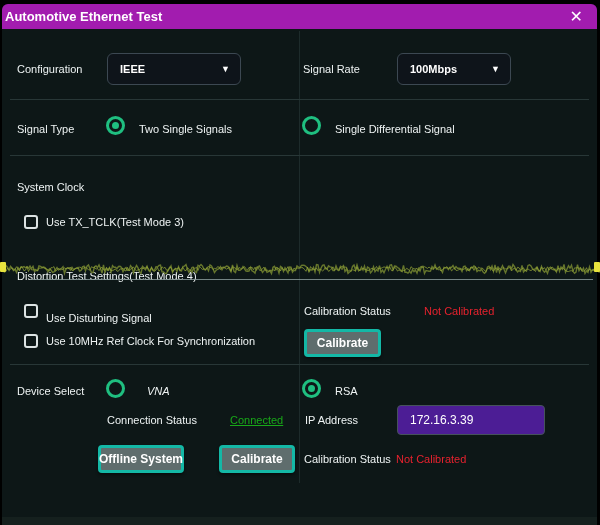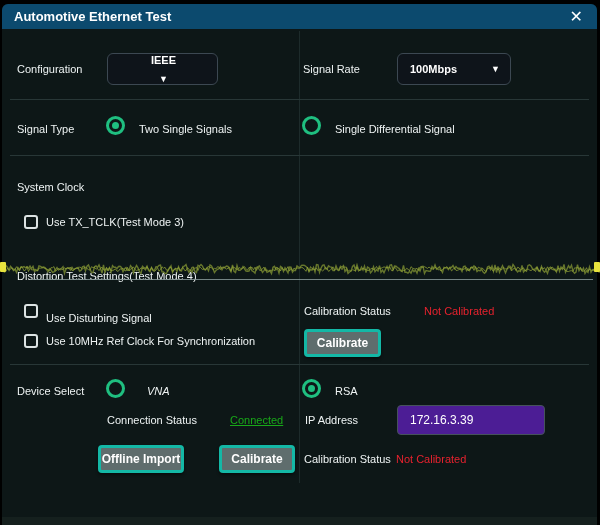--- a/index.html
+++ b/index.html
@@ -1,22 +1,22 @@
 <!DOCTYPE html>
 <html><head>
 <meta charset="utf-8">
 <style>
   * { margin:0; padding:0; box-sizing:border-box; }
   html,body { width:600px; height:525px; background:#000; font-family:"Liberation Sans","DejaVu Sans",sans-serif; }
   .screen { position:relative; width:600px; height:525px; background:#000; overflow:hidden; }
 
   .dialog { position:absolute; left:2px; top:4px; width:595px; height:513px; background:#0d1717; border-radius:6px 6px 0 0; z-index:10; }
 
-  .titlebar { position:relative; height:25px; background:#0c4a6e; border-radius:6px 6px 0 0;
-              display:flex; align-items:center; justify-content:space-between; padding:0 14px 0 12px; }
+  .titlebar { position:relative; height:25px; background:#a21caf; border-radius:6px 6px 0 0;
+              display:flex; align-items:center; justify-content:space-between; padding:0 14px 0 3px; }
   .title { color:#fff; font-size:13px; font-weight:bold; }
   .close { color:#fff; font-size:16px; line-height:16px; cursor:pointer; font-weight:400; }
 
   .tabbar { position:relative; height:32px; background:#2c3a3a; display:flex; }
   .tab { position:relative; flex:1 1 0; display:flex; align-items:center; justify-content:center;
          font-size:11px; color:#c0cbcb; cursor:pointer; }
   .tab.active { color:#fff; font-weight:bold; }
   .tab.active::after { content:""; position:absolute; left:8px; right:15px; bottom:0; height:4px;
                        background:#1ec37f; border-radius:1px; }
 
@@ -60,21 +60,21 @@
     <div class="titlebar">
       <span class="title">Automotive Ethernet Test</span>
       <span class="close">✕</span>
     </div>
 
 
     <div class="body">
       <div class="vdiv"></div>
 
       <span class="lbl" style="left:15px; top:34px;">Configuration</span>
-      <div class="dropdown" style="left:105px; top:24px; width:111px;flex-direction:column;">
+      <div class="dropdown" style="left:105px; top:24px; width:134px;">
         <span class="ddv">IEEE</span>
         <span class="caret">▼</span>
       </div>
       <span class="lbl" style="left:301px; top:34px;">Signal Rate</span>
       <div class="dropdown" style="left:395px; top:24px; width:114px;padding-left:12px;">
         <span class="ddv">100Mbps</span>
         <span class="caret">▼</span>
       </div>
       <div class="hdiv" style="top:70px;"></div>
 
@@ -103,21 +103,21 @@
       <span class="radio" style="left:104px; top:350px;"></span>
       <span class="lbl" style="left:145px; top:356px;font-style:italic;">VNA</span>
       <span class="radio sel" style="left:300px; top:350px;"></span>
       <span class="lbl" style="left:333px; top:356px;">RSA</span>
 
       <span class="lbl" style="left:105px; top:385px;">Connection Status</span>
       <span class="lbl green" style="left:228px; top:385px;">Connected</span>
       <span class="lbl" style="left:303px; top:385px;">IP Address</span>
       <input class="ipinput" style="left: 395px; top: 376px; width: 148px;" value="172.16.3.39">
 
-      <div class="btn" style="left:96px; top:416px; width:86px;">Offline Import</div>
+      <div class="btn" style="left:96px; top:416px; width:86px;">Offline System</div>
       <div class="btn" style="left:217px; top:416px; width:76px;">Calibrate</div>
       <span class="lbl" style="left:302px; top:424px;">Calibration Status</span>
       <span class="lbl red" style="left:394px; top:424px;">Not Calibrated</span>
     </div>
   </div>
 
   <div class="wf-baseline"></div>
   <svg class="waveform-svg" width="600" height="18">
     <polyline id="wf-main" fill="none" stroke="#66762c" stroke-width="1.4" points="0.0,10.6 1.5,8.8 3.0,6.7 4.5,12.7 6.0,5.5 7.5,7.1 9.0,10.2 10.5,6.3 12.0,8.0 13.5,9.6 15.0,9.2 16.5,12.4 18.0,7.6 19.5,9.6 21.0,7.1 22.5,7.2 24.0,6.6 25.5,7.7 27.0,6.6 28.5,8.2 30.0,6.1 31.5,8.6 33.0,6.3 34.5,11.4 36.0,10.4 37.5,10.6 39.0,5.9 40.5,6.3 42.0,7.4 43.5,7.1 45.0,7.7 46.5,9.5 48.0,11.9 49.5,8.8 51.0,9.9 52.5,12.4 54.0,11.9 55.5,9.6 57.0,7.5 58.5,10.0 60.0,8.8 61.5,8.4 63.0,6.7 64.5,13.4 66.0,8.8 67.5,8.0 69.0,7.8 70.5,10.0 72.0,7.4 73.5,9.7 75.0,8.6 76.5,8.2 78.0,7.4 79.5,11.1 81.0,10.5 82.5,6.7 84.0,6.1 85.5,10.8 87.0,6.1 88.5,4.9 90.0,9.0 91.5,12.5 93.0,12.5 94.5,6.8 96.0,5.9 97.5,7.5 99.0,4.9 100.5,8.6 102.0,13.1 103.5,4.9 105.0,12.3 106.5,8.6 108.0,9.9 109.5,7.6 111.0,12.2 112.5,5.7 114.0,7.2 115.5,7.2 117.0,8.7 118.5,6.5 120.0,6.2 121.5,7.5 123.0,11.7 124.5,8.7 126.0,7.6 127.5,10.2 129.0,10.2 130.5,5.7 132.0,7.4 133.5,13.0 135.0,8.4 136.5,5.4 138.0,7.9 139.5,11.7 141.0,13.4 142.5,6.4 144.0,7.7 145.5,8.6 147.0,6.1 148.5,10.4 150.0,11.7 151.5,7.4 153.0,10.2 154.5,10.3 156.0,6.7 157.5,7.0 159.0,5.5 160.5,5.1 162.0,11.8 163.5,12.0 165.0,13.5 166.5,13.4 168.0,9.6 169.5,8.6 171.0,5.9 172.5,12.4 174.0,9.7 175.5,8.7 177.0,11.5 178.5,6.8 180.0,10.6 181.5,11.0 183.0,6.3 184.5,6.1 186.0,4.6 187.5,9.5 189.0,12.4 190.5,10.0 192.0,12.4 193.5,7.9 195.0,11.5 196.5,12.5 198.0,5.4 199.5,6.2 201.0,4.5 202.5,6.1 204.0,9.5 205.5,9.9 207.0,7.9 208.5,10.8 210.0,4.9 211.5,6.0 213.0,8.7 214.5,12.6 216.0,10.4 217.5,9.3 219.0,8.7 220.5,6.7 222.0,9.8 223.5,7.2 225.0,7.3 226.5,6.0 228.0,6.3 229.5,9.2 231.0,11.9 232.5,4.9 234.0,11.4 235.5,12.5 237.0,5.5 238.5,10.3 240.0,10.2 241.5,9.1 243.0,6.5 244.5,8.9 246.0,11.0 247.5,11.3 249.0,11.1 250.5,7.4 252.0,10.8 253.5,11.6 255.0,13.2 256.5,7.4 258.0,6.6 259.5,5.9 261.0,9.1 262.5,12.5 264.0,10.7 265.5,8.3 267.0,12.3 268.5,11.7 270.0,10.8 271.5,13.5 273.0,7.3 274.5,6.3 276.0,9.7 277.5,8.2 279.0,13.1 280.5,6.4 282.0,7.4 283.5,11.4 285.0,7.8 286.5,10.2 288.0,12.9 289.5,7.0 291.0,7.2 292.5,12.2 294.0,10.2 295.5,10.4 297.0,6.0 298.5,7.1 300.0,7.7 301.5,5.4 303.0,5.1 304.5,5.4 306.0,6.5 307.5,7.8 309.0,11.7 310.5,9.6 312.0,10.2 313.5,7.4 315.0,12.0 316.5,4.6 318.0,4.8 319.5,12.4 321.0,8.3 322.5,5.4 324.0,4.9 325.5,8.6 327.0,9.1 328.5,5.9 330.0,6.9 331.5,7.1 333.0,10.5 334.5,10.6 336.0,5.9 337.5,9.5 339.0,9.5 340.5,6.3 342.0,7.2 343.5,5.6 345.0,11.4 346.5,8.9 348.0,13.4 349.5,12.0 351.0,11.1 352.5,6.5 354.0,5.1 355.5,9.8 357.0,4.8 358.5,9.6 360.0,10.2 361.5,7.1 363.0,10.1 364.5,6.1 366.0,12.6 367.5,7.1 369.0,7.9 370.5,12.9 372.0,11.1 373.5,6.8 375.0,11.7 376.5,9.6 378.0,10.9 379.5,5.6 381.0,12.3 382.5,10.1 384.0,12.7 385.5,9.2 387.0,6.4 388.5,9.9 390.0,5.1 391.5,4.8 393.0,9.9 394.5,6.0 396.0,6.2 397.5,7.5 399.0,8.3 400.5,10.1 402.0,11.5 403.5,5.3 405.0,12.3 406.5,12.3 408.0,13.2 409.5,11.4 411.0,13.1 412.5,9.6 414.0,11.6 415.5,10.1 417.0,13.1 418.5,8.5 420.0,11.0 421.5,6.7 423.0,6.3 424.5,13.5 426.0,10.5 427.5,10.9 429.0,11.3 430.5,11.1 432.0,6.5 433.5,8.7 435.0,5.0 436.5,9.1 438.0,8.1 439.5,6.9 441.0,9.9 442.5,12.5 444.0,7.4 445.5,7.9 447.0,7.7 448.5,9.6 450.0,7.2 451.5,7.4 453.0,5.5 454.5,8.6 456.0,6.6 457.5,8.2 459.0,8.2 460.5,8.7 462.0,11.5 463.5,6.5 465.0,6.1 466.5,10.6 468.0,8.9 469.5,10.5 471.0,7.5 472.5,7.9 474.0,5.8 475.5,7.5 477.0,11.6 478.5,10.2 480.0,10.8 481.5,9.2 483.0,11.9 484.5,13.3 486.0,11.9 487.5,7.0 489.0,6.2 490.5,9.6 492.0,6.1 493.5,11.3 495.0,4.8 496.5,12.5 498.0,6.5 499.5,12.3 501.0,8.8 502.5,5.7 504.0,9.3 505.5,12.9 507.0,9.3 508.5,6.1 510.0,6.1 511.5,8.9 513.0,4.6 514.5,6.7 516.0,9.7 517.5,11.9 519.0,10.6 520.5,11.5 522.0,5.4 523.5,11.9 525.0,10.2 526.5,11.2 528.0,5.4 529.5,4.8 531.0,5.9 532.5,8.8 534.0,9.6 535.5,8.6 537.0,7.0 538.5,10.1 540.0,11.4 541.5,6.4 543.0,10.4 544.5,12.1 546.0,10.5 547.5,13.4 549.0,8.1 550.5,7.1 552.0,9.1 553.5,9.8 555.0,9.1 556.5,11.9 558.0,5.6 559.5,11.3 561.0,7.1 562.5,9.2 564.0,4.5 565.5,12.3 567.0,9.0 568.5,5.8 570.0,8.2 571.5,5.3 573.0,11.3 574.5,13.3 576.0,12.1 577.5,4.6 579.0,10.6 580.5,8.1 582.0,10.7 583.5,8.1 585.0,13.4 586.5,10.9 588.0,12.4 589.5,6.9 591.0,12.2 592.5,9.7 594.0,10.4 595.5,5.2 597.0,7.7 598.5,11.6 600.0,12.0"></polyline>
     <polyline id="wf-bright" fill="none" stroke="#97a739" stroke-width="0.9" opacity="0.8" points="0.0,8.6 1.5,11.4 3.0,9.2 4.5,6.9 6.0,11.2 7.5,8.1 9.0,10.2 10.5,9.1 12.0,7.7 13.5,11.2 15.0,9.4 16.5,6.7 18.0,8.7 19.5,10.9 21.0,6.6 22.5,7.7 24.0,10.8 25.5,10.1 27.0,6.6 28.5,11.5 30.0,8.3 31.5,9.9 33.0,9.8 34.5,9.7 36.0,9.2 37.5,11.1 39.0,8.0 40.5,8.2 42.0,7.9 43.5,7.8 45.0,8.4 46.5,9.1 48.0,9.6 49.5,11.0 51.0,7.7 52.5,7.7 54.0,6.6 55.5,11.4 57.0,9.9 58.5,8.4 60.0,9.9 61.5,9.6 63.0,9.6 64.5,7.7 66.0,9.1 67.5,7.9 69.0,8.7 70.5,7.1 72.0,10.6 73.5,10.2 75.0,8.9 76.5,8.1 78.0,8.5 79.5,7.2 81.0,7.5 82.5,9.3 84.0,7.5 85.5,7.0 87.0,8.6 88.5,9.6 90.0,10.1 91.5,6.7 93.0,7.6 94.5,7.6 96.0,9.1 97.5,8.5 99.0,10.6 100.5,8.3 102.0,7.2 103.5,9.6 105.0,10.2 106.5,7.3 108.0,11.0 109.5,7.6 111.0,10.7 112.5,10.6 114.0,9.9 115.5,8.9 117.0,11.2 118.5,11.1 120.0,8.9 121.5,9.1 123.0,8.2 124.5,10.4 126.0,11.0 127.5,7.4 129.0,10.7 130.5,9.8 132.0,8.0 133.5,7.1 135.0,9.3 136.5,10.9 138.0,9.7 139.5,9.8 141.0,7.8 142.5,8.5 144.0,8.4 145.5,10.4 147.0,6.6 148.5,9.3 150.0,10.4 151.5,7.4 153.0,10.8 154.5,11.4 156.0,10.0 157.5,7.6 159.0,11.3 160.5,9.4 162.0,6.8 163.5,8.2 165.0,7.3 166.5,10.1 168.0,11.5 169.5,6.9 171.0,7.5 172.5,11.5 174.0,9.9 175.5,8.1 177.0,9.0 178.5,7.4 180.0,10.8 181.5,8.6 183.0,7.3 184.5,10.3 186.0,10.6 187.5,7.7 189.0,9.1 190.5,11.2 192.0,6.9 193.5,7.8 195.0,8.4 196.5,7.2 198.0,10.5 199.5,6.6 201.0,8.2 202.5,9.5 204.0,8.5 205.5,9.8 207.0,7.6 208.5,6.5 210.0,7.4 211.5,7.6 213.0,9.6 214.5,8.4 216.0,8.9 217.5,6.7 219.0,7.1 220.5,9.6 222.0,7.0 223.5,7.7 225.0,8.0 226.5,9.1 228.0,8.2 229.5,7.2 231.0,11.3 232.5,6.6 234.0,7.5 235.5,8.2 237.0,9.9 238.5,8.2 240.0,7.6 241.5,9.1 243.0,7.9 244.5,6.6 246.0,8.7 247.5,10.2 249.0,7.4 250.5,7.7 252.0,7.2 253.5,9.8 255.0,7.2 256.5,10.4 258.0,7.0 259.5,10.3 261.0,10.4 262.5,9.0 264.0,7.0 265.5,10.7 267.0,9.9 268.5,11.0 270.0,10.0 271.5,10.9 273.0,9.4 274.5,11.0 276.0,7.2 277.5,7.9 279.0,8.7 280.5,11.0 282.0,7.6 283.5,9.8 285.0,10.2 286.5,9.1 288.0,6.6 289.5,11.1 291.0,8.3 292.5,10.7 294.0,8.1 295.5,9.1 297.0,7.8 298.5,8.6 300.0,7.9 301.5,7.6 303.0,7.8 304.5,9.5 306.0,11.3 307.5,7.1 309.0,11.3 310.5,6.6 312.0,8.7 313.5,9.3 315.0,9.8 316.5,7.9 318.0,10.7 319.5,9.2 321.0,9.5 322.5,10.9 324.0,9.8 325.5,7.4 327.0,8.5 328.5,11.3 330.0,10.4 331.5,8.9 333.0,6.8 334.5,10.3 336.0,8.6 337.5,10.0 339.0,11.0 340.5,7.2 342.0,9.7 343.5,6.9 345.0,7.2 346.5,7.1 348.0,11.3 349.5,10.3 351.0,11.2 352.5,9.8 354.0,10.2 355.5,11.2 357.0,6.9 358.5,11.3 360.0,10.0 361.5,9.7 363.0,8.3 364.5,9.3 366.0,9.5 367.5,10.5 369.0,10.4 370.5,9.1 372.0,8.1 373.5,9.6 375.0,8.8 376.5,6.5 378.0,9.0 379.5,8.3 381.0,8.3 382.5,7.6 384.0,6.9 385.5,7.3 387.0,7.8 388.5,7.2 390.0,7.2 391.5,10.6 393.0,10.4 394.5,7.3 396.0,8.3 397.5,11.1 399.0,9.8 400.5,10.9 402.0,11.3 403.5,10.5 405.0,10.6 406.5,8.3 408.0,9.1 409.5,10.8 411.0,6.7 412.5,8.1 414.0,8.9 415.5,8.9 417.0,8.4 418.5,10.4 420.0,6.9 421.5,7.1 423.0,7.3 424.5,6.7 426.0,7.5 427.5,8.4 429.0,7.0 430.5,8.2 432.0,9.0 433.5,9.1 435.0,7.3 436.5,8.1 438.0,9.8 439.5,9.7 441.0,10.8 442.5,9.6 444.0,8.2 445.5,7.7 447.0,6.6 448.5,8.7 450.0,7.5 451.5,10.9 453.0,9.5 454.5,8.0 456.0,10.4 457.5,10.3 459.0,9.6 460.5,9.1 462.0,9.0 463.5,9.4 465.0,8.5 466.5,7.3 468.0,10.7 469.5,10.0 471.0,7.0 472.5,7.0 474.0,10.4 475.5,6.6 477.0,9.5 478.5,7.1 480.0,8.2 481.5,8.1 483.0,8.5 484.5,10.5 486.0,11.5 487.5,8.4 489.0,8.3 490.5,7.2 492.0,9.9 493.5,11.2 495.0,8.4 496.5,7.9 498.0,10.1 499.5,7.8 501.0,10.1 502.5,8.8 504.0,7.5 505.5,9.1 507.0,8.9 508.5,8.0 510.0,7.5 511.5,11.0 513.0,9.1 514.5,8.2 516.0,10.5 517.5,7.3 519.0,7.8 520.5,10.2 522.0,8.8 523.5,7.8 525.0,10.8 526.5,9.7 528.0,8.9 529.5,10.0 531.0,10.6 532.5,9.5 534.0,10.0 535.5,11.5 537.0,7.2 538.5,11.3 540.0,10.7 541.5,7.1 543.0,8.8 544.5,7.7 546.0,10.1 547.5,6.8 549.0,10.1 550.5,8.8 552.0,7.0 553.5,8.0 555.0,10.8 556.5,11.2 558.0,8.5 559.5,8.9 561.0,9.3 562.5,7.9 564.0,9.0 565.5,10.5 567.0,11.4 568.5,11.5 570.0,10.9 571.5,10.7 573.0,11.3 574.5,7.9 576.0,8.0 577.5,7.6 579.0,8.4 580.5,7.6 582.0,11.2 583.5,11.1 585.0,10.7 586.5,7.7 588.0,11.2 589.5,9.0 591.0,10.2 592.5,10.3 594.0,9.4 595.5,8.9 597.0,9.7 598.5,6.9 600.0,8.1"></polyline>

